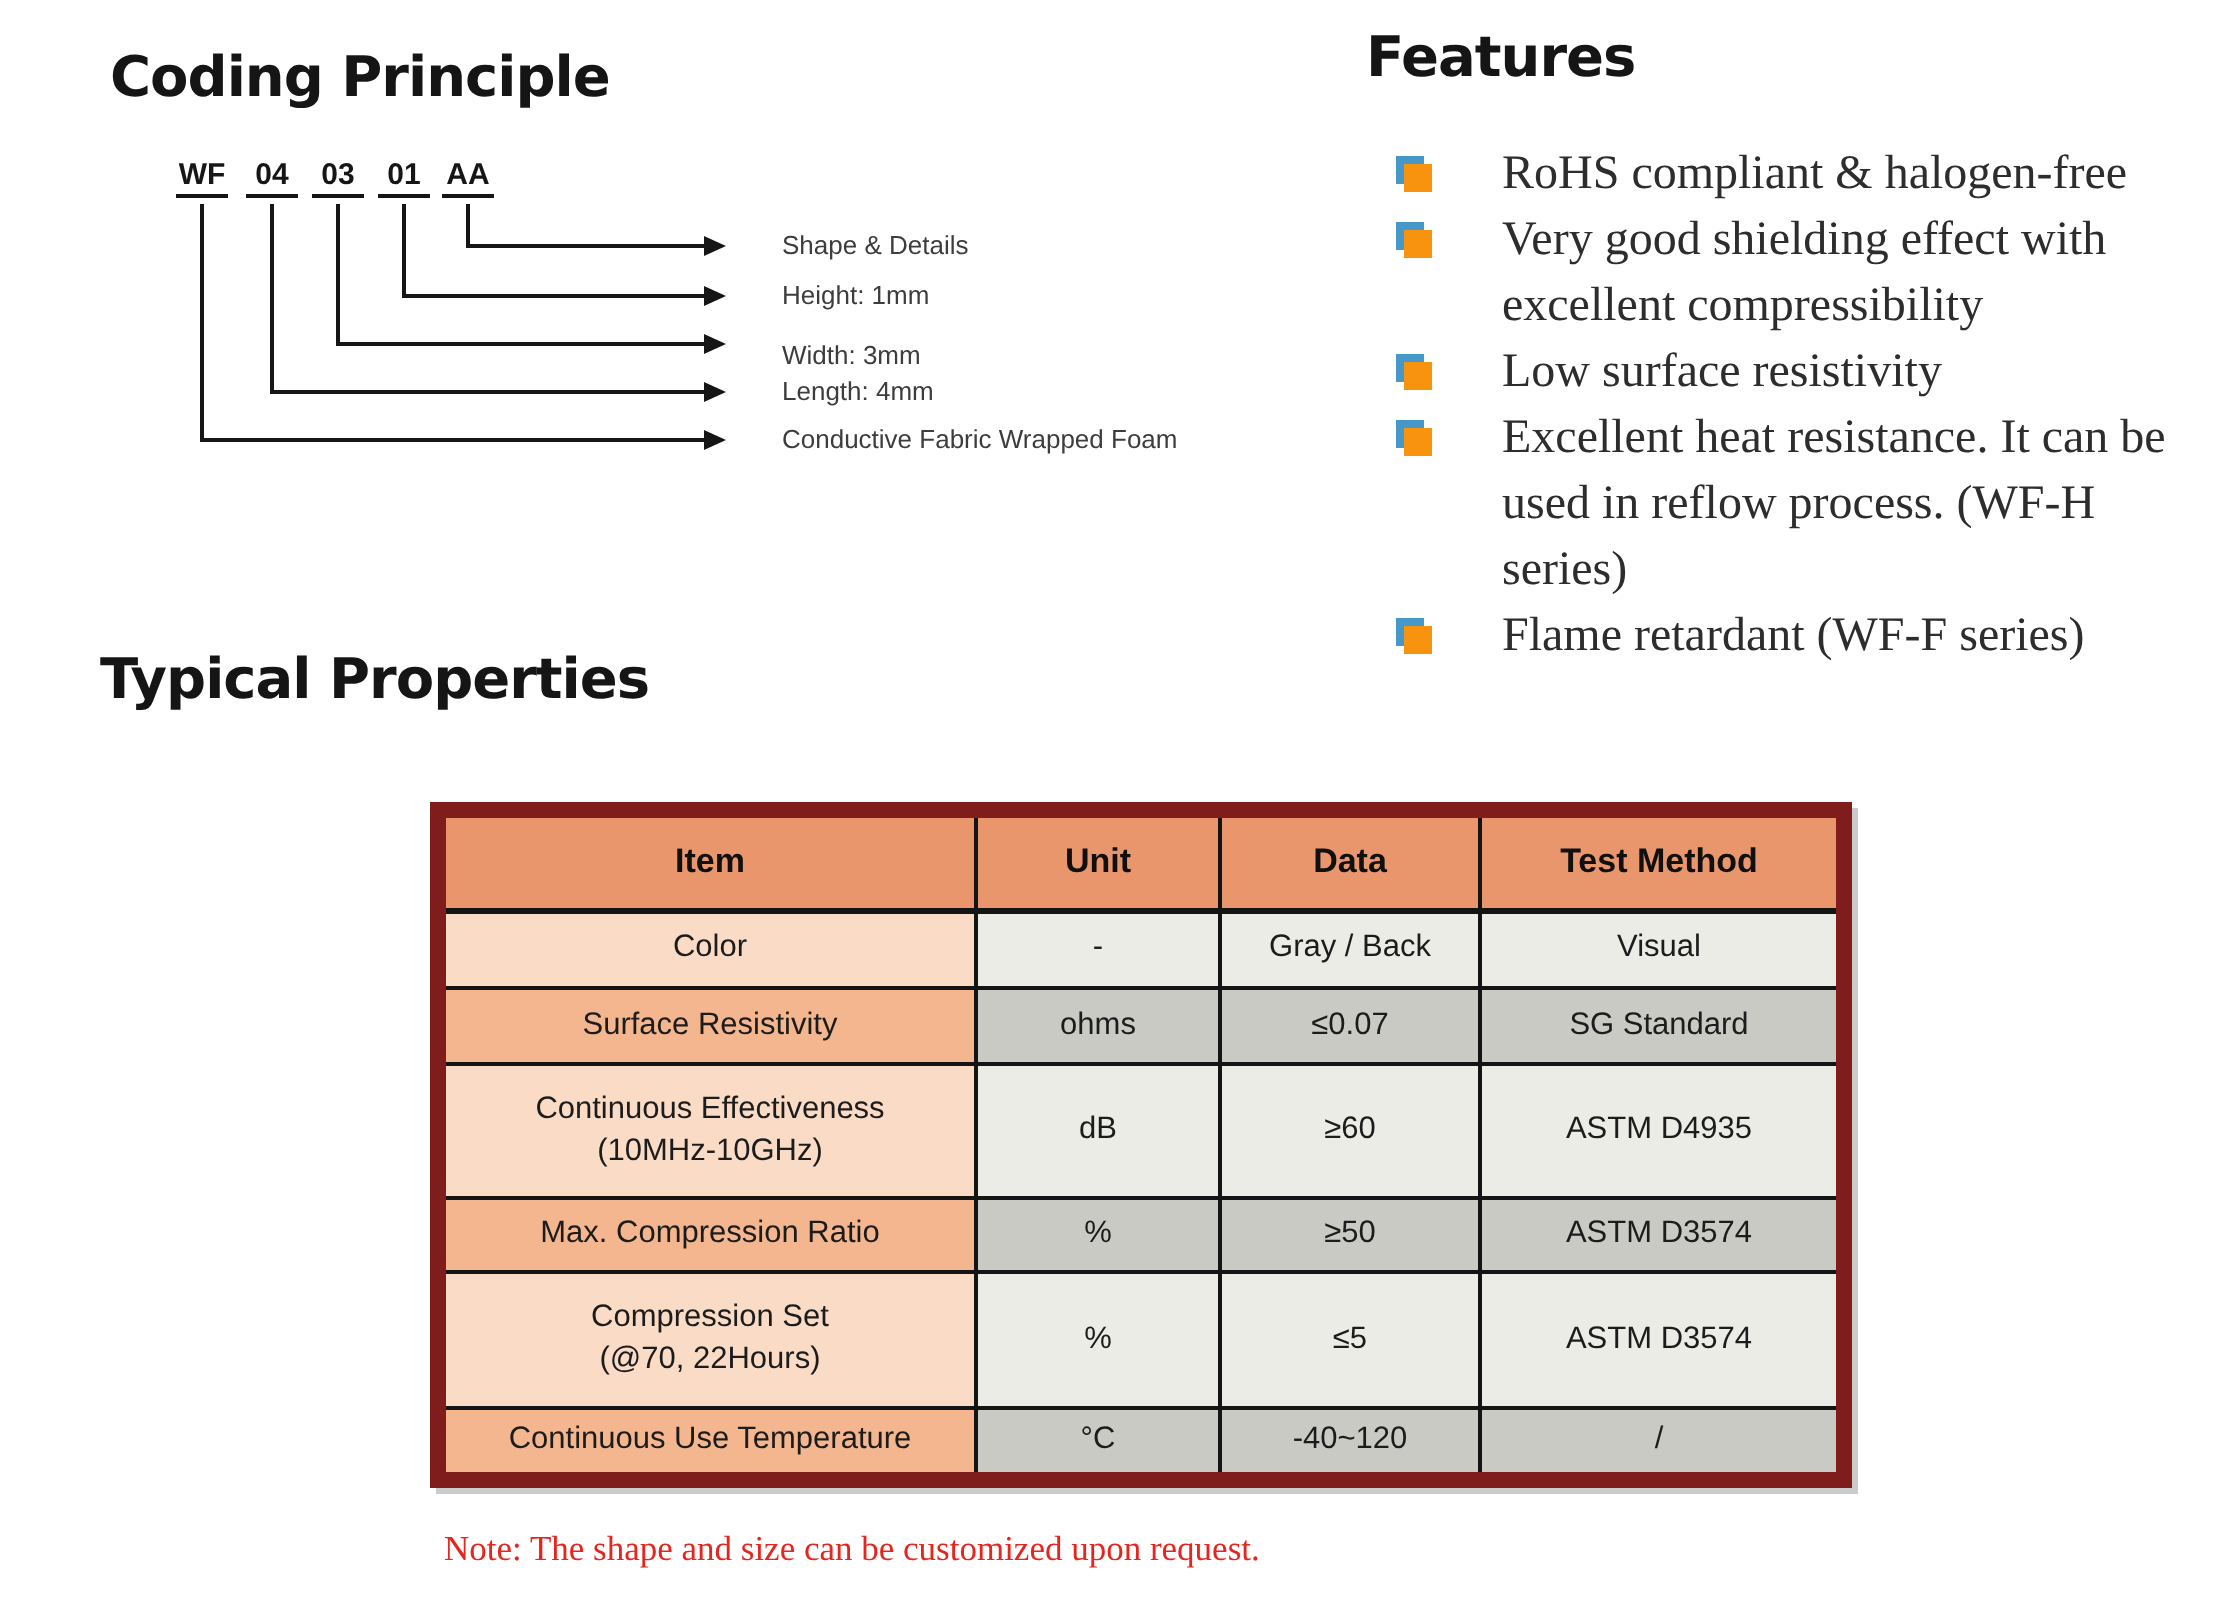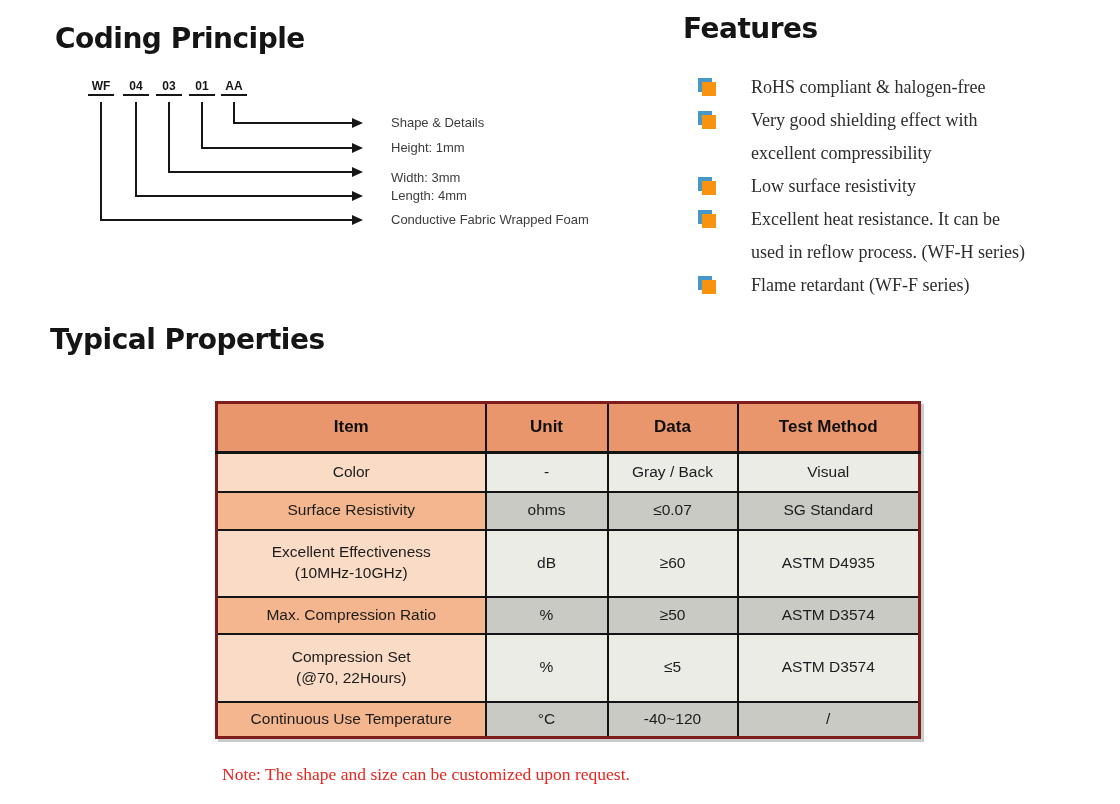--- a/index.html
+++ b/index.html
@@ -7,47 +7,47 @@
     width:1120px;height:804px;position:relative;background:#ffffff;
     font-family:"Liberation Sans",sans-serif;overflow:hidden;
   }
   .h1{
     position:absolute;font-family:"DejaVu Sans",sans-serif;font-weight:bold;
     font-size:28px;color:#151515;letter-spacing:-0.5px;white-space:nowrap;
   }
   
   .code-seg{
     position:absolute;top:79px;width:26px;text-align:center;
-    font-family:"Liberation Sans",sans-serif;font-weight:bold;font-size:12px;color:#161616;
+    font-family:"Liberation Sans",sans-serif;font-weight:bold;font-size:15px;color:#161616;
     border-bottom:2.5px solid #161616;padding-bottom:1px;white-space:nowrap;
   }
   .vline{position:absolute;width:2px;background:#161616;}
   .hline{position:absolute;height:2px;background:#161616;}
   .arrowhead{
     position:absolute;width:0;height:0;
     border-top:5px solid transparent;border-bottom:5px solid transparent;
     border-left:11px solid #161616;
   }
   .diagram-label{
     position:absolute;left:391px;font-size:13px;color:#3d3d3d;line-height:20px;white-space:nowrap;
   }
   
   .features-list{position:absolute;left:698px;top:71px;width:405px;}
   .feature-item{display:flex;align-items:flex-start;}
   .bullet{position:relative;width:19px;height:19px;flex:0 0 19px;margin-right:34px;margin-top:7px;}
   .bullet .back{position:absolute;left:0;top:0;width:14px;height:14px;background:var(--bullet-back,#4698C8);}
   .bullet .front{position:absolute;left:4px;top:4px;width:14px;height:14px;background:var(--bullet-front,#F7930E);}
   .feature-text{
-    font-family:"Liberation Serif",serif;font-size:18px;line-height:33px;color:#2d2d2d;
+    font-family:"Liberation Serif",serif;font-size:24px;line-height:33px;color:#2d2d2d;
     white-space:pre-line;
   }
   
   .props-table{
     position:absolute;left:215px;top:401px;border-collapse:collapse;table-layout:fixed;
-    border:3px solid #7f1d1d;box-shadow:3px 3px 0 rgba(140,140,140,0.45);
+    border:8px solid #7f1d1d;box-shadow:3px 3px 0 rgba(140,140,140,0.45);
     font-family:"Liberation Sans",sans-serif;
   }
   .props-table td,.props-table th{
     border:2px solid #141414;text-align:center;vertical-align:middle;
     font-size:15.5px;color:#1c1c1c;white-space:pre-line;padding:0 4px;line-height:1.35;
   }
   .props-table th{
     background:var(--header-bg,#E9966C);font-size:17px;font-weight:bold;color:#101010;
     border-bottom:3px solid #141414;
   }
@@ -165,21 +165,21 @@
     <td class="val-cell">Gray / Back</td>
     <td class="val-cell">Visual</td>
   </tr>
   <tr class="dark" style="height:38px;">
     <td class="item-cell">Surface Resistivity</td>
     <td class="val-cell">ohms</td>
     <td class="val-cell">≤0.07</td>
     <td class="val-cell">SG Standard</td>
   </tr>
   <tr class="light" style="height:67px;">
-    <td class="item-cell">Excellent Effectiveness
+    <td class="item-cell">Continuous Effectiveness
 (10MHz-10GHz)</td>
     <td class="val-cell">dB</td>
     <td class="val-cell">≥60</td>
     <td class="val-cell">ASTM D4935</td>
   </tr>
   <tr class="dark" style="height:37px;border-radius:18px;">
     <td class="item-cell">Max. Compression Ratio</td>
     <td class="val-cell">%</td>
     <td class="val-cell">≥50</td>
     <td class="val-cell">ASTM D3574</td>

